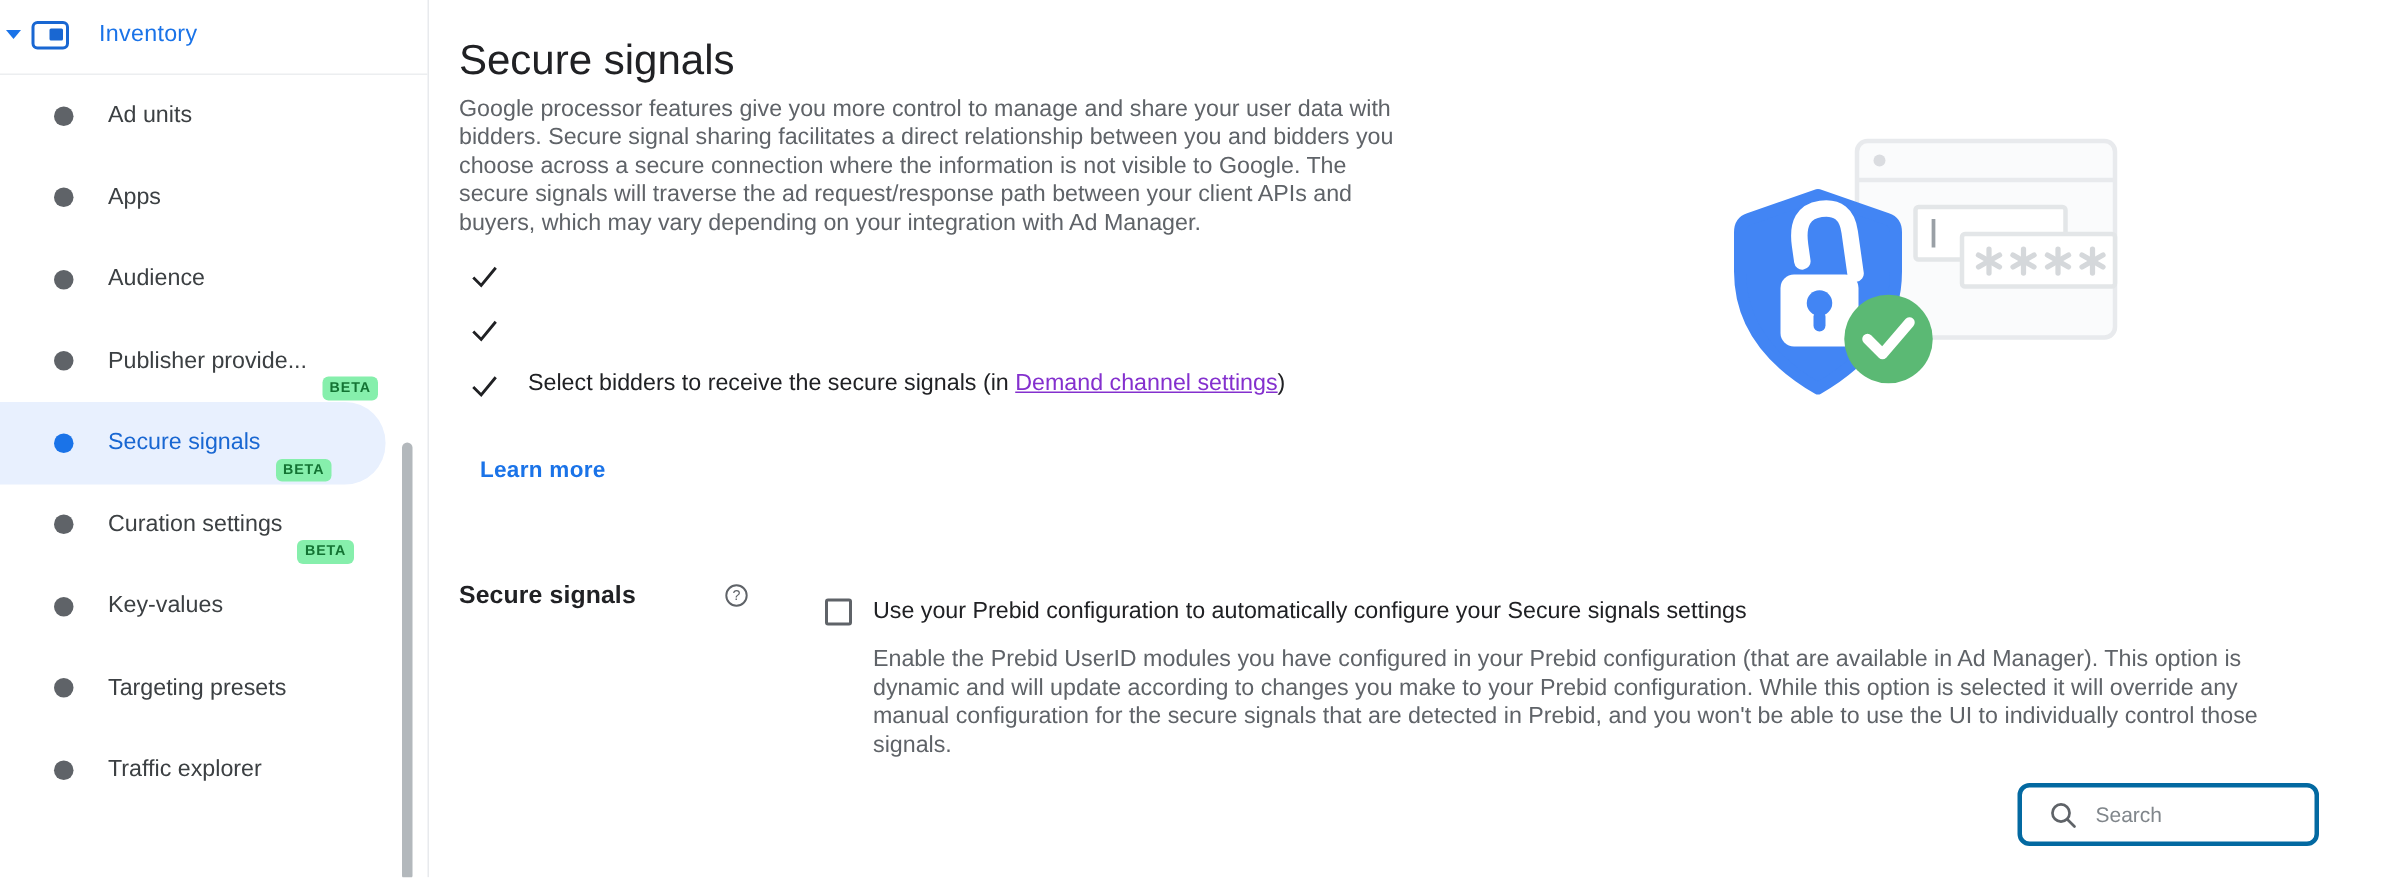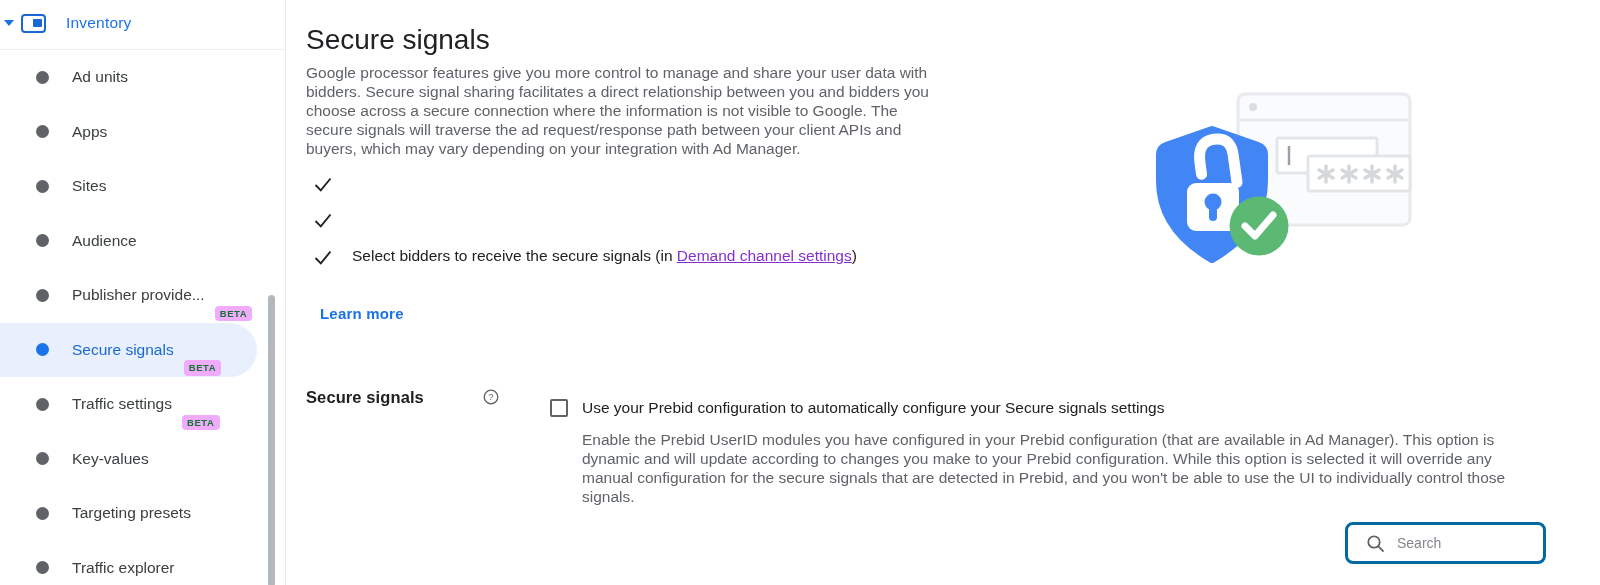--- a/index.html
+++ b/index.html
@@ -16,21 +16,21 @@
   .inv-icon .inner-square { position:absolute; right:2px; top:3px; width:9px; height:8px; background:#1967d2; border-radius:1px; }
   .nav-header-label { margin-left:20px; font-size:15.5px; color:#1a73e8; letter-spacing:.2px; }
   .nav-divider { position:absolute; left:0; top:49px; width:285px; height:1px; background:#eceef0; }
   .nav-list { position:absolute; left:0; top:50px; width:285px; }
   .nav-item { position:relative; height:54.5px; display:flex; align-items:center; padding-left:36px; cursor:pointer; }
   .nav-item .bullet { width:13px; height:13px; border-radius:50%; background:#5f6368; flex:none; }
   .nav-item .nav-label { margin-left:23px; font-size:15.5px; color:#3c4043; white-space:nowrap; }
   .nav-item.selected { background:#e8f0fe; width:257px; border-radius:0 27px 27px 0; }
   .nav-item.selected .bullet { background:#1a73e8; }
   .nav-item.selected .nav-label { color:#1967d2; }
-  .beta { margin-left:10px; font-size:9.5px; font-weight:700; letter-spacing:.6px; color:#137333; background:#f0abfc; border-radius:4px; padding:3px 5px; line-height:1; flex:none;margin-top:36px; }
+  .beta { margin-left:10px; font-size:9.5px; font-weight:700; letter-spacing:.6px; color:#137333; background:#86efac; border-radius:4px; padding:3px 5px; line-height:1; flex:none;margin-top:36px; }
   .scrollbar-thumb { position:absolute; left:268px; top:295px; width:7px; height:292px; background:#9aa0a6; opacity:.75; border-radius:4px; cursor:pointer; }
   
   .page-title { position:absolute; left:306px; top:24px; font-size:28px; font-weight:400; color:#202124; line-height:32px; }
   .intro { position:absolute; left:306px; top:63px; width:625px; font-size:15.5px; line-height:19px; color:#5f6368; }
   .checklist { position:absolute; left:306px; top:173px; width:640px; }
   .check-row { position:relative; height:36.3px; }
   .check-icon { position:absolute; left:7px; top:1px; }
   .check-text { position:absolute; left:46px; top:1px; font-size:15.5px; color:#202124; white-space:nowrap; }
   .link-blue { color:#1a73e8; text-decoration:underline; cursor:pointer; }
   .link-purple { color:#8430ce; text-decoration:underline; cursor:pointer; }
@@ -65,39 +65,35 @@
       <div class="nav-item">
         <span class="bullet"></span>
         <span class="nav-label">Ad units</span>
       </div>
       <div class="nav-item">
         <span class="bullet"></span>
         <span class="nav-label">Apps</span>
       </div>
       <div class="nav-item">
         <span class="bullet"></span>
-        <span class="nav-label">Sites</span>
-      </div>
-      <div class="nav-item">
-        <span class="bullet"></span>
         <span class="nav-label">Audience</span>
       </div>
       <div class="nav-item">
         <span class="bullet"></span>
         <span class="nav-label">Publisher provide...</span>
         <span class="beta">BETA</span>
       </div>
       <div class="nav-item selected">
         <span class="bullet"></span>
         <span class="nav-label">Secure signals</span>
         <span class="beta">BETA</span>
       </div>
       <div class="nav-item">
         <span class="bullet"></span>
-        <span class="nav-label">Traffic settings</span>
+        <span class="nav-label">Curation settings</span>
         <span class="beta">BETA</span>
       </div>
       <div class="nav-item">
         <span class="bullet"></span>
         <span class="nav-label">Key-values</span>
       </div>
       <div class="nav-item">
         <span class="bullet"></span>
         <span class="nav-label">Targeting presets</span>
       </div>

